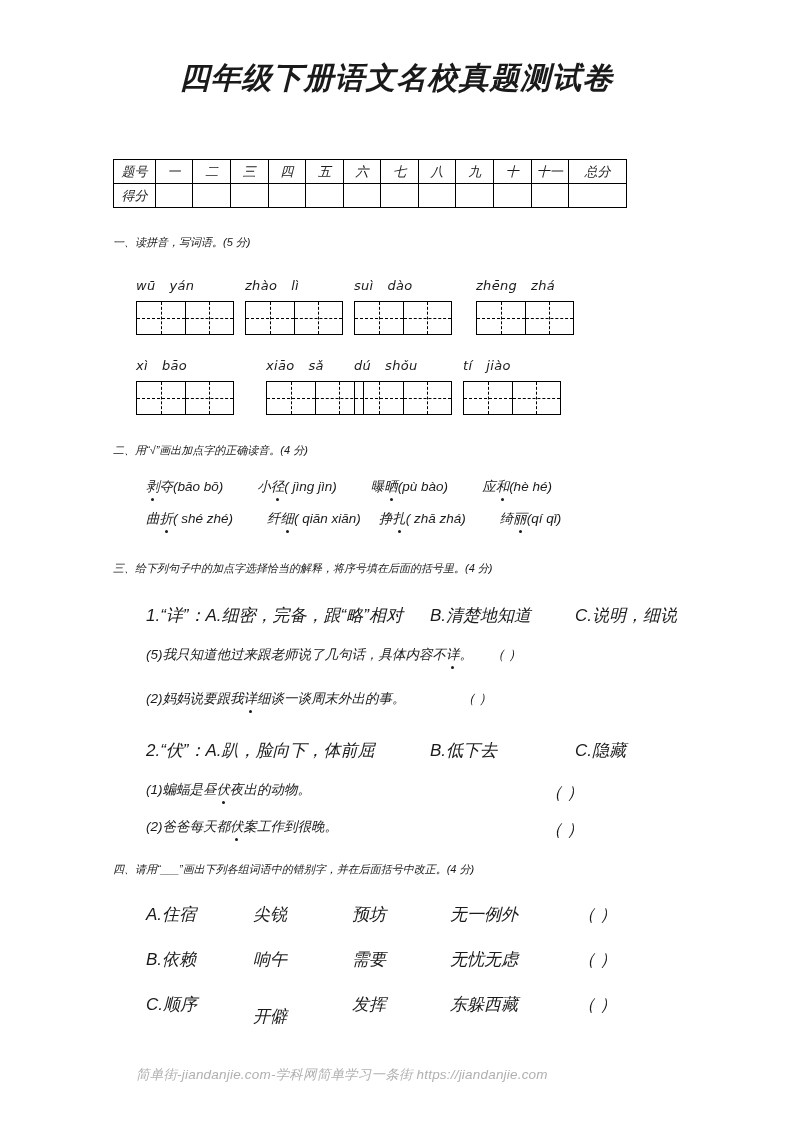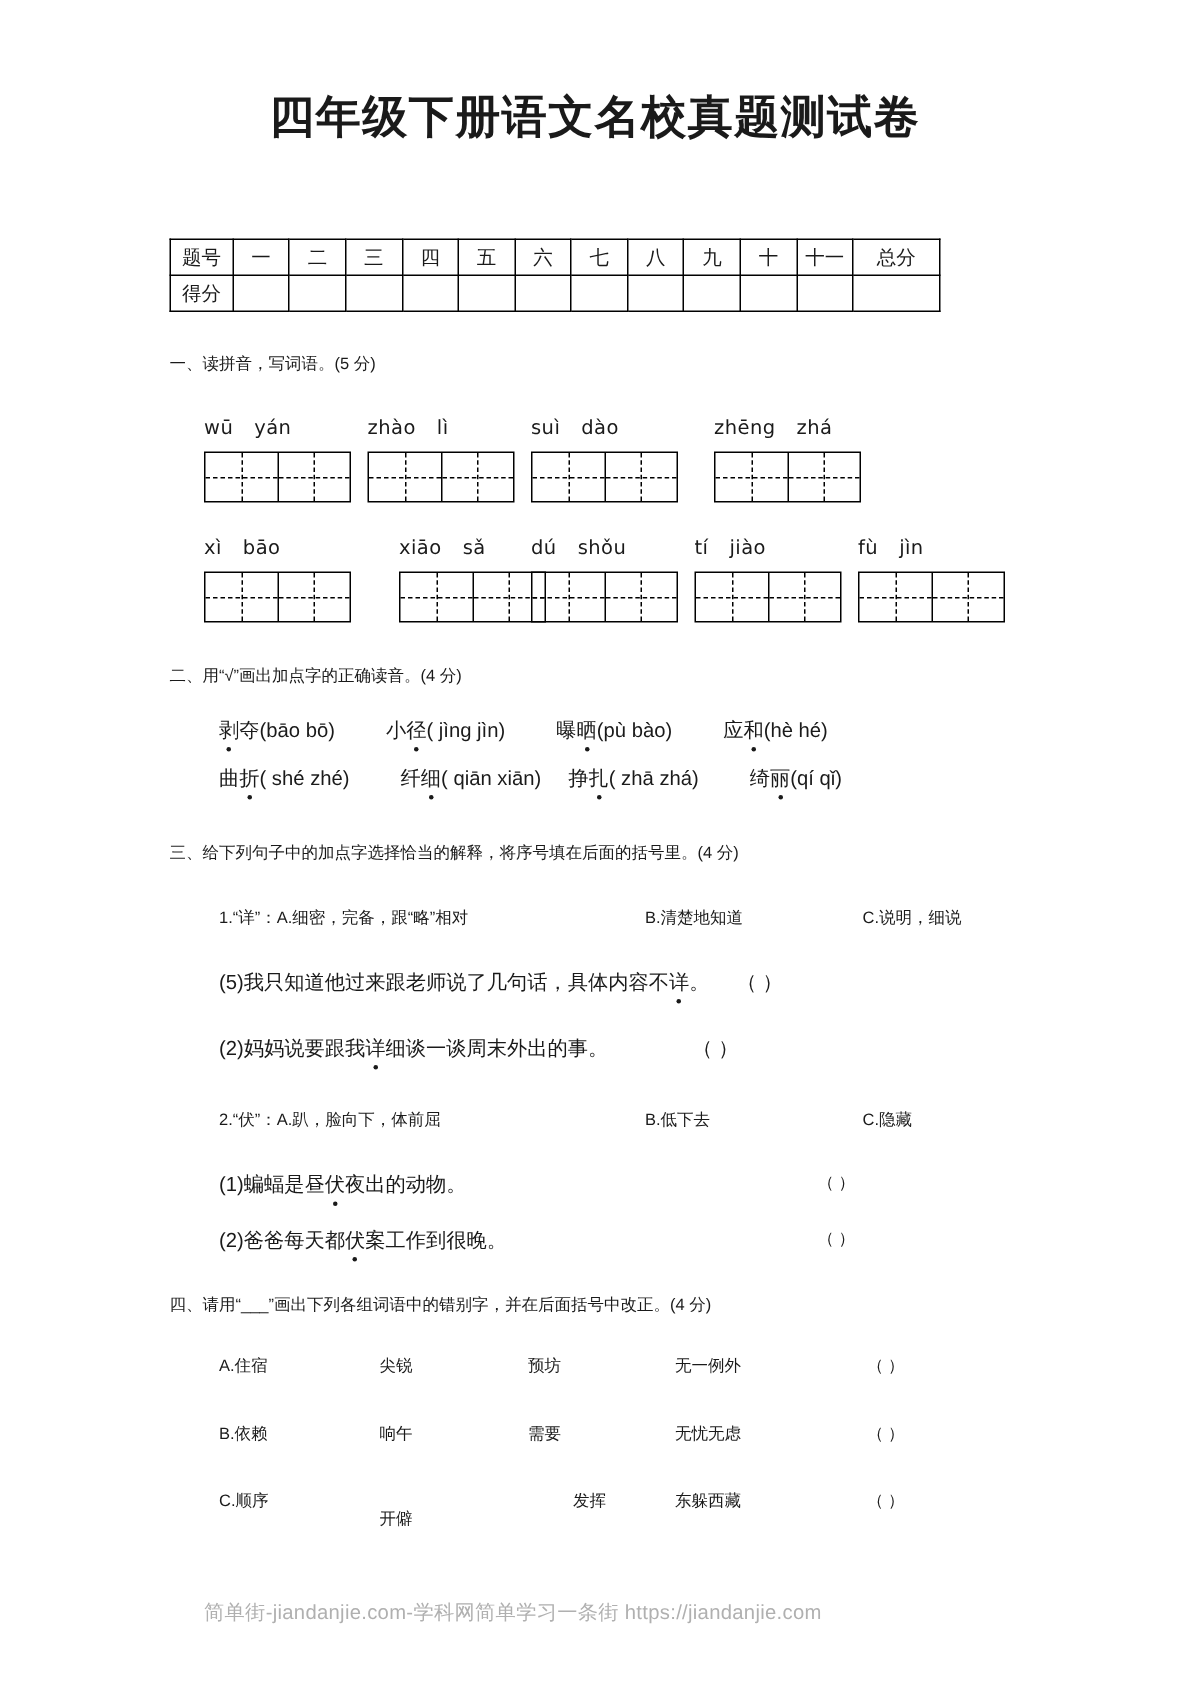--- a/index.html
+++ b/index.html
@@ -13,20 +13,21 @@
     position: relative;
     font-family: "Liberation Sans", "DejaVu Sans", sans-serif;
     color: #1a1a1a;
     overflow: hidden;
   }
   .page {
     position: absolute;
     left: 0; top: 0;
     width: 627px;
     height: 1122px;
+    font-style: italic;
   }
 
   
   .title {
     position: absolute;
     left: 0;
     top: 58px;
     width: 793px;
     text-align: center;
     font-size: 30px;
@@ -123,21 +124,21 @@
     width: 3px; height: 3px;
     border-radius: 50%;
     background: #1a1a1a;
   }
 
   .gap-sm { display: inline-block; width: 18px; }
   .gap-md { display: inline-block; width: 34px; }
   .gap-lg { display: inline-block; width: 56px; }
 
   
-  .col { position: absolute; font-size: 11px; white-space: nowrap; }
+  .col { position: absolute; font-size: 17px; white-space: nowrap; }
 
   
   .footer {
     position: absolute;
     left: 136px;
     top: 1066px;
     font-size: 13.5px;
     color: #b0b0b0;
     white-space: nowrap;
     letter-spacing: 0.2px;
@@ -253,29 +254,20 @@
   </div>
   <div class="py-group" style="left:463px; top:358px;">
     <div class="py-text">
       <span class="s1">tí</span><span>jiào</span>
     </div>
     <div class="tzg">
         <div class="cell"></div>
         <div class="cell"></div>
       </div>
   </div>
-  <div class="py-group" style="left:572px; top:358px;">
-    <div class="py-text">
-      <span class="s1">fù</span><span>jìn</span>
-    </div>
-    <div class="tzg">
-        <div class="cell"></div>
-        <div class="cell"></div>
-      </div>
-  </div>
 
   <div class="sec-h" style="top:443px;">二、用“√”画出加点字的正确读音。(4 分)</div>
 
   <div class="line indent" style="top:478px;">
     <span><span class="dotc">剥</span><span>夺</span><span>(bāo   bō)</span></span><span class="gap-md"></span><span><span>小</span><span class="dotc">径</span><span>( jìng   jìn)</span></span><span class="gap-md"></span><span><span>曝</span><span class="dotc">晒</span><span>(pù bào)</span></span><span class="gap-md"></span><span><span>应</span><span class="dotc">和</span><span>(hè   hé)</span></span>
   </div>
 
   <div class="line indent" style="top:510px;">
     <span><span>曲</span><span class="dotc">折</span><span>( shé  zhé)</span></span><span class="gap-md"></span><span><span>纤</span><span class="dotc">细</span><span>( qiān xiān)</span></span><span class="gap-sm"></span><span><span>挣</span><span class="dotc">扎</span><span>( zhā  zhá)</span></span><span class="gap-md"></span><span><span>绮</span><span class="dotc">丽</span><span>(qí   qǐ)</span></span>
   </div>
@@ -316,19 +308,19 @@
   <div class="col" style="left:578px; top:903px;">（                ）</div>
 
   <div class="col" style="left:146px; top:948px;">B.依赖</div>
   <div class="col" style="left:253px; top:948px;">响午</div>
   <div class="col" style="left:352px; top:948px;">需要</div>
   <div class="col" style="left:450px; top:948px;">无忧无虑</div>
   <div class="col" style="left:578px; top:948px;">（                ）</div>
 
   <div class="col" style="left:146px; top:993px;">C.顺序</div>
   <div class="col" style="left:253px; top:993px;margin-top:12px;">开僻</div>
-  <div class="col" style="left:352px; top:993px;margin-left:30px;">发挥</div>
+  <div class="col" style="left:352px; top:993px;">发挥</div>
   <div class="col" style="left:450px; top:993px;">东躲西藏</div>
   <div class="col" style="left:578px; top:993px;">（                ）</div>
 
   <div class="footer">简单街-jiandanjie.com-学科网简单学习一条街 https://jiandanjie.com</div>
 
 </div>
 
 </body></html>

